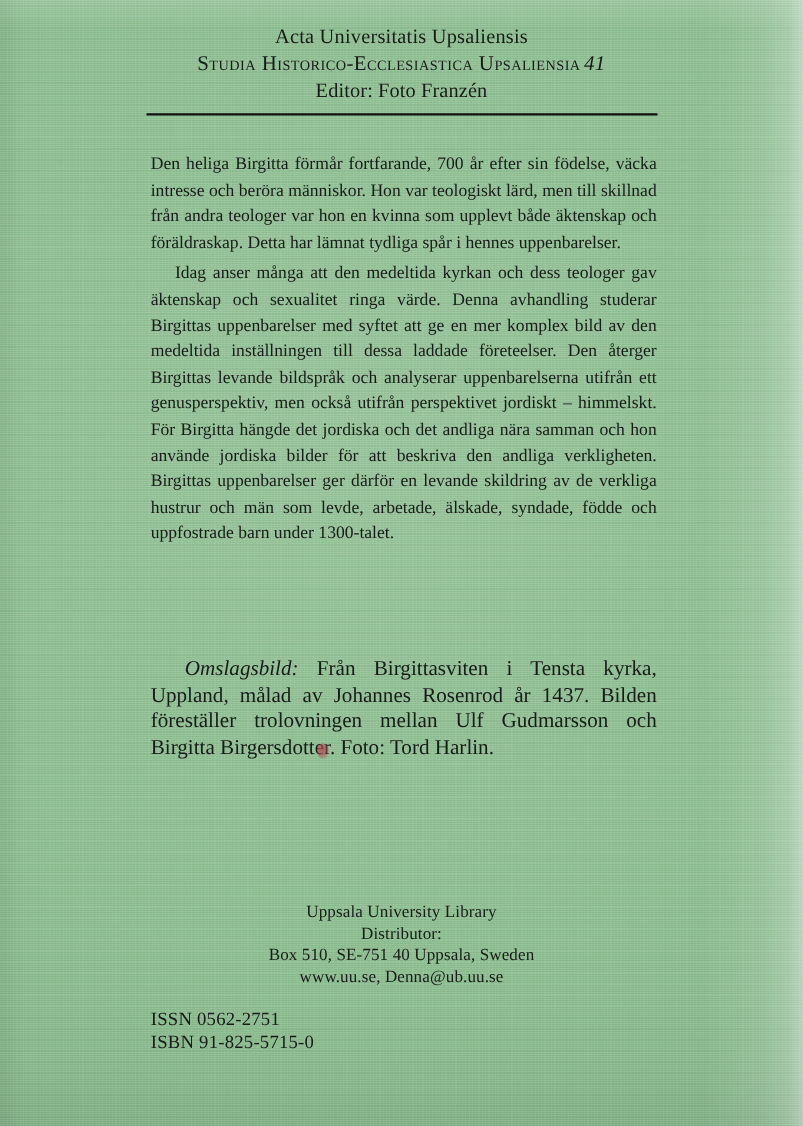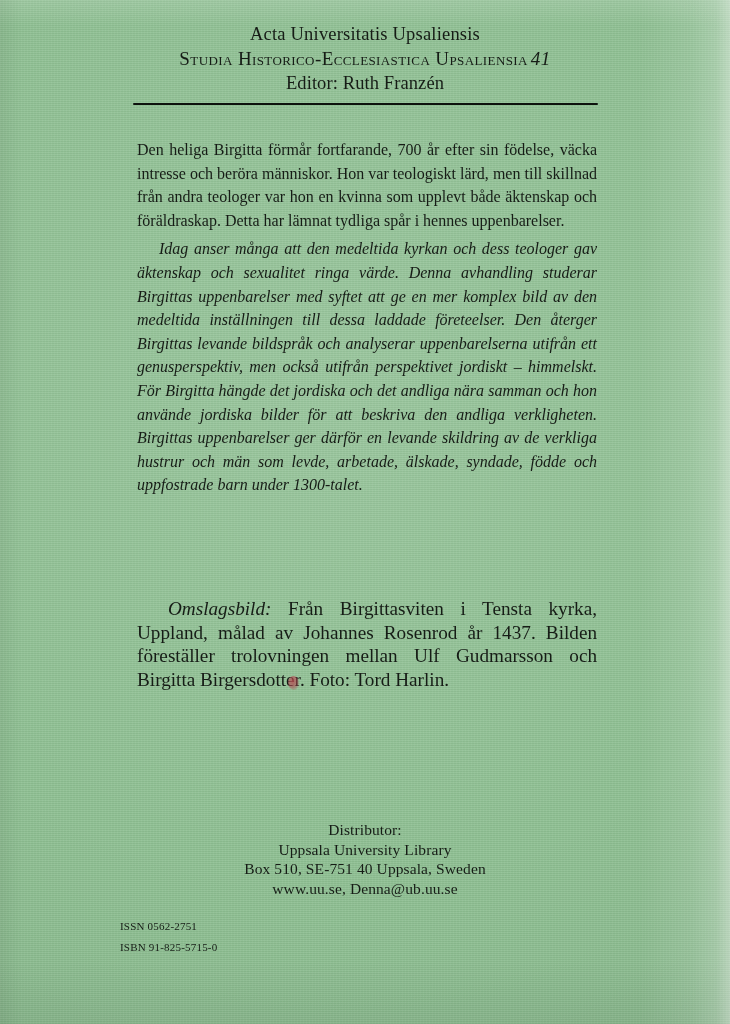--- a/index.html
+++ b/index.html
@@ -116,21 +116,21 @@
   }
   .para {
     font-size: 16px;
     line-height: 23.6px;
     text-align: justify;
     text-justify: inter-word;
     margin: 0;
     letter-spacing: 0px;
   }
   .para + .para { margin-top: 5px; }
-  .para.indent { text-indent: 22px; font-style: italic; }
+  .para.indent { text-indent: 22px; }
 
   .omslag {
     position: absolute;
     left: 137px;
     top: 597px;
     width: 460px;
     font-size: 19.2px;
     line-height: 23.6px;
     text-align: justify;
     text-justify: inter-word;
@@ -161,62 +161,62 @@
     top: 820px;
     text-align: center;
     font-size: 15.5px;
     line-height: 19.6px;
     letter-spacing: .1px;
   }
 
   
   .identifiers {
     position: absolute;
-    left: 120px;
+    left: 137px;
     top: 916px;
-    font-size: 11px;
+    font-size: 17px;
     line-height: 21px;
     letter-spacing: .2px;
   }
 </style>
 </head>
 <body>
 
 <div id="cover">
 
   <div class="tex-scan"></div>
   <div class="tex-weave"></div>
   <div class="tex-vign"></div>
 
   <div class="content">
 
     <div class="header">
       <div class="series-title">Acta Universitatis Upsaliensis</div>
       <div class="series-sub">
         <span>Studia Historico-Ecclesiastica Upsaliensia</span><span class="volume">41</span>
       </div>
-      <div class="series-editor">Editor: Ruth Franzén</div>
+      <div class="series-editor">Editor: Foto Franzén</div>
     </div>
 
     <div class="rule"></div>
 
     <div class="body-block">
       <p class="para">Den heliga Birgitta förmår fortfarande, 700 år efter sin födelse, väcka intresse och beröra människor. Hon var teologiskt lärd, men till skillnad från andra teologer var hon en kvinna som upplevt både äktenskap och föräldraskap. Detta har lämnat tydliga spår i hennes uppenbarelser.</p>
       <p class="para indent">Idag anser många att den medeltida kyrkan och dess teologer gav äktenskap och sexualitet ringa värde. Denna avhandling studerar Birgittas uppenbarelser med syftet att ge en mer komplex bild av den medeltida inställningen till dessa laddade företeelser. Den återger Birgittas levande bildspråk och analyserar uppenbarelserna utifrån ett genusperspektiv, men också utifrån perspektivet jordiskt – himmelskt. För Birgitta hängde det jordiska och det andliga nära samman och hon använde jordiska bilder för att beskriva den andliga verkligheten. Birgittas uppenbarelser ger därför en levande skildring av de verkliga hustrur och män som levde, arbetade, älskade, syndade, födde och uppfostrade barn under 1300-talet.</p>
     </div>
 
     <p class="omslag">
       <span class="lead">Omslagsbild:</span><span> Från Birgittasviten i Tensta kyrka, Uppland, målad av Johannes Rosenrod år 1437. Bilden föreställer trolovningen mellan Ulf Gudmarsson och Birgitta Birgersdotter. Foto: Tord Harlin.</span>
     </p>
 
     <div class="ink-smudge"></div>
 
     <div class="distributor">
+      <div>Uppsala University Library</div>
       <div>Distributor:</div>
-      <div>Uppsala University Library</div>
       <div>Box 510, SE-751 40 Uppsala, Sweden</div>
       <div>www.uu.se,  Denna@ub.uu.se</div>
     </div>
 
     <div class="identifiers">
       <div>ISSN 0562-2751</div>
       <div>ISBN 91-825-5715-0</div>
     </div>
 
   </div>

